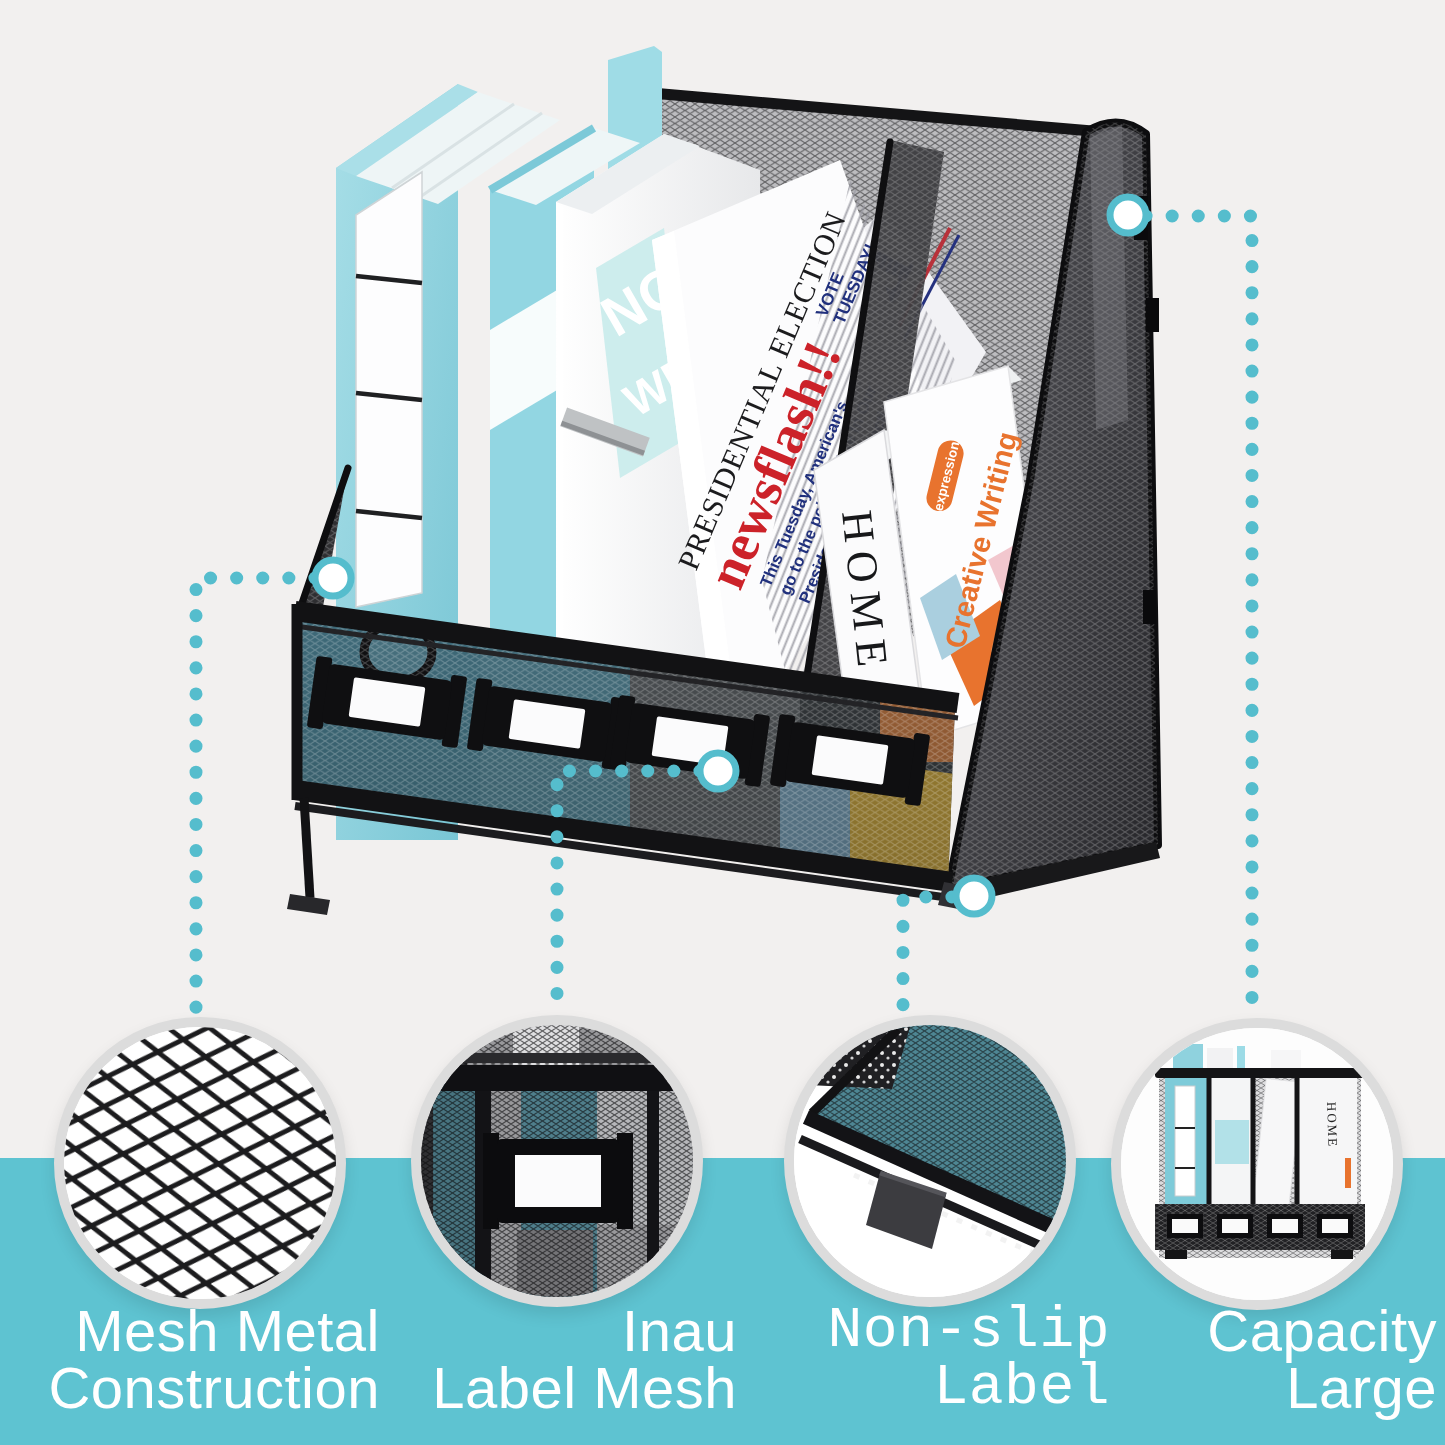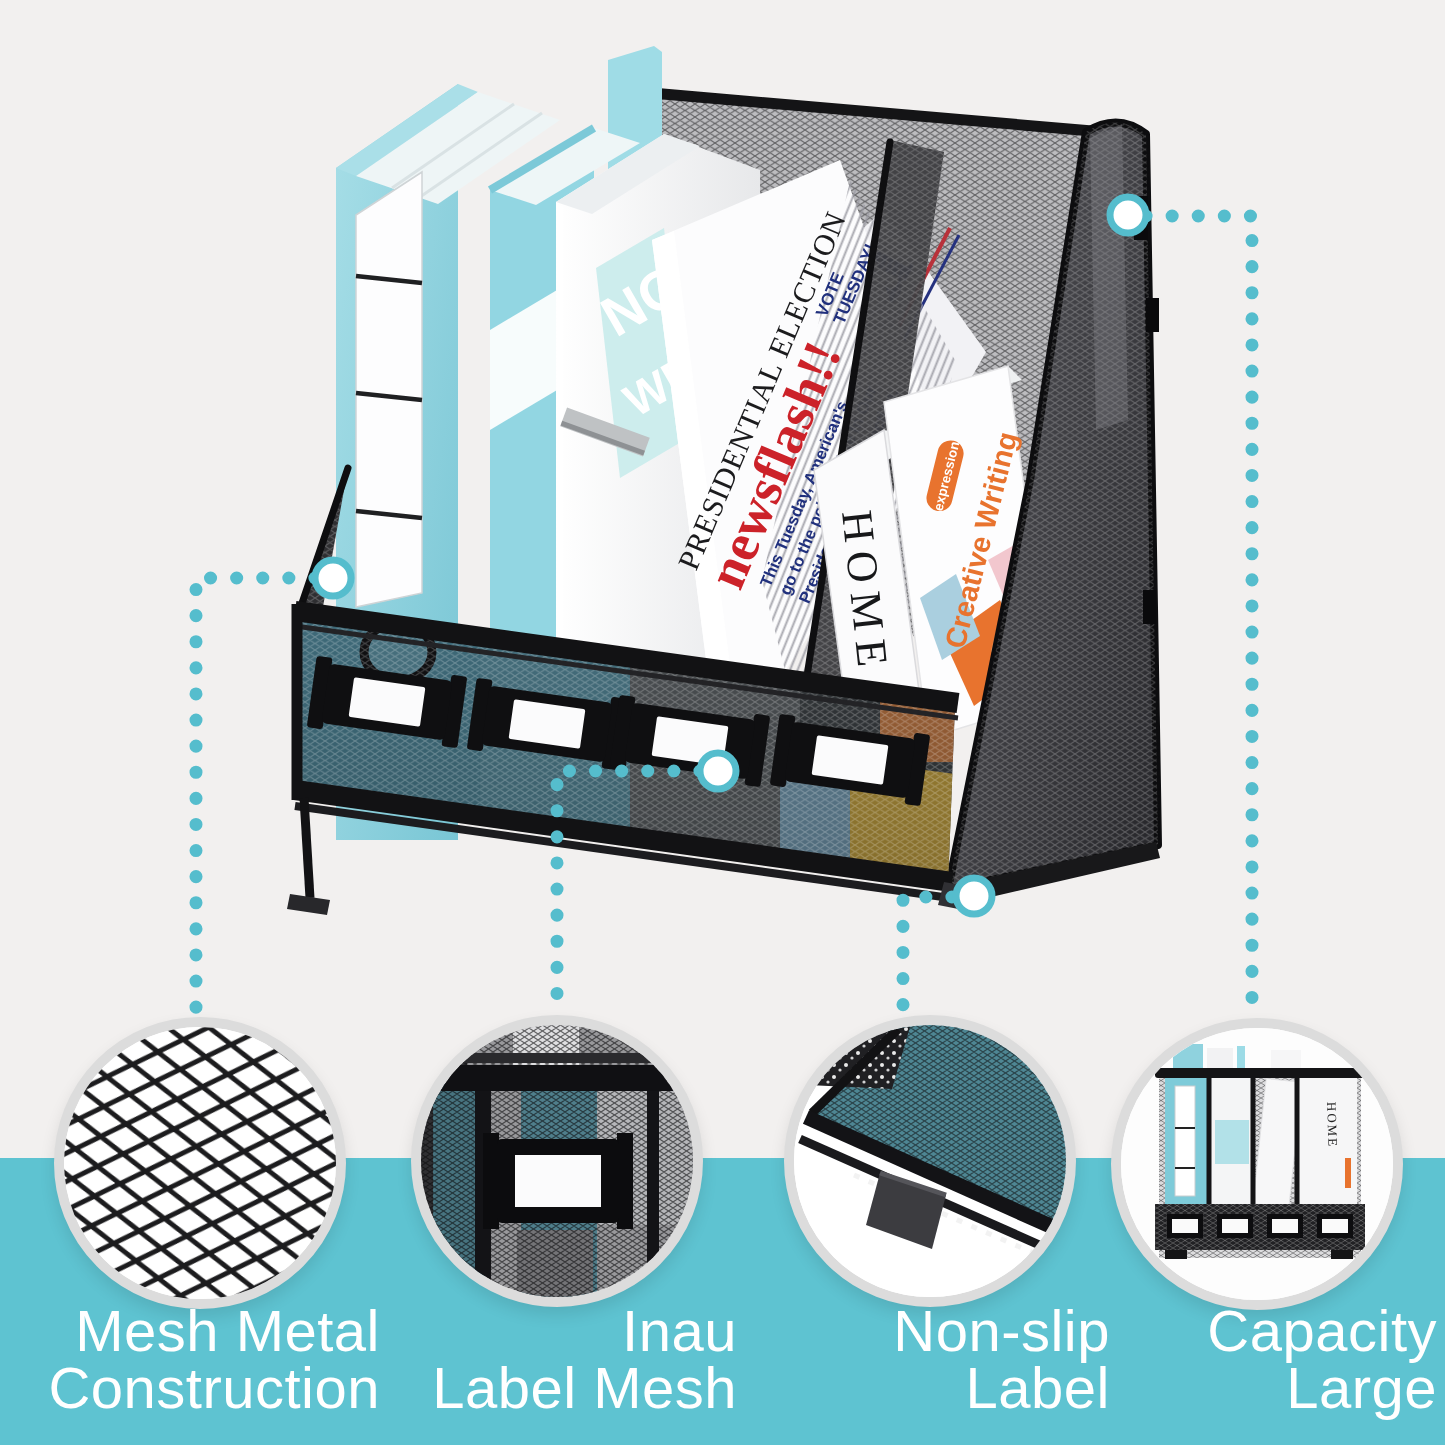--- a/index.html
+++ b/index.html
@@ -8,21 +8,21 @@
   .band{position:absolute;left:0;top:1158px;width:1445px;height:287px;}
   .scene{position:absolute;left:0;top:0;z-index:1;}
   .inset{position:absolute;width:272px;height:272px;border-radius:50%;
          border:10px solid #dcdcdc;background:#ffffff;overflow:hidden;z-index:2;
          box-shadow:0 8px 16px rgba(0,0,0,0.10);}
   .inset svg{display:block;}
   .feature{position:absolute;width:360px;text-align:right;color:#ffffff;
            font-size:58px;line-height:57px;z-index:3;letter-spacing:0.5px;}
   .f1{left:20px;top:1302px;}
   .f2{left:377px;top:1302px;}
-  .f3{left:750px;top:1302px;}
+  .f3{left:750px;top:1302px;font-family:Liberation Mono, monospace;}
   .f4{left:1077px;top:1302px;}
 </style>
 </head>
 <body>
 
 <div class="canvas">
 
   <div class="band" style="background:#5ec3d1"></div>
 
   <svg class="scene" width="1445" height="1445" viewBox="0 0 1445 1445">

